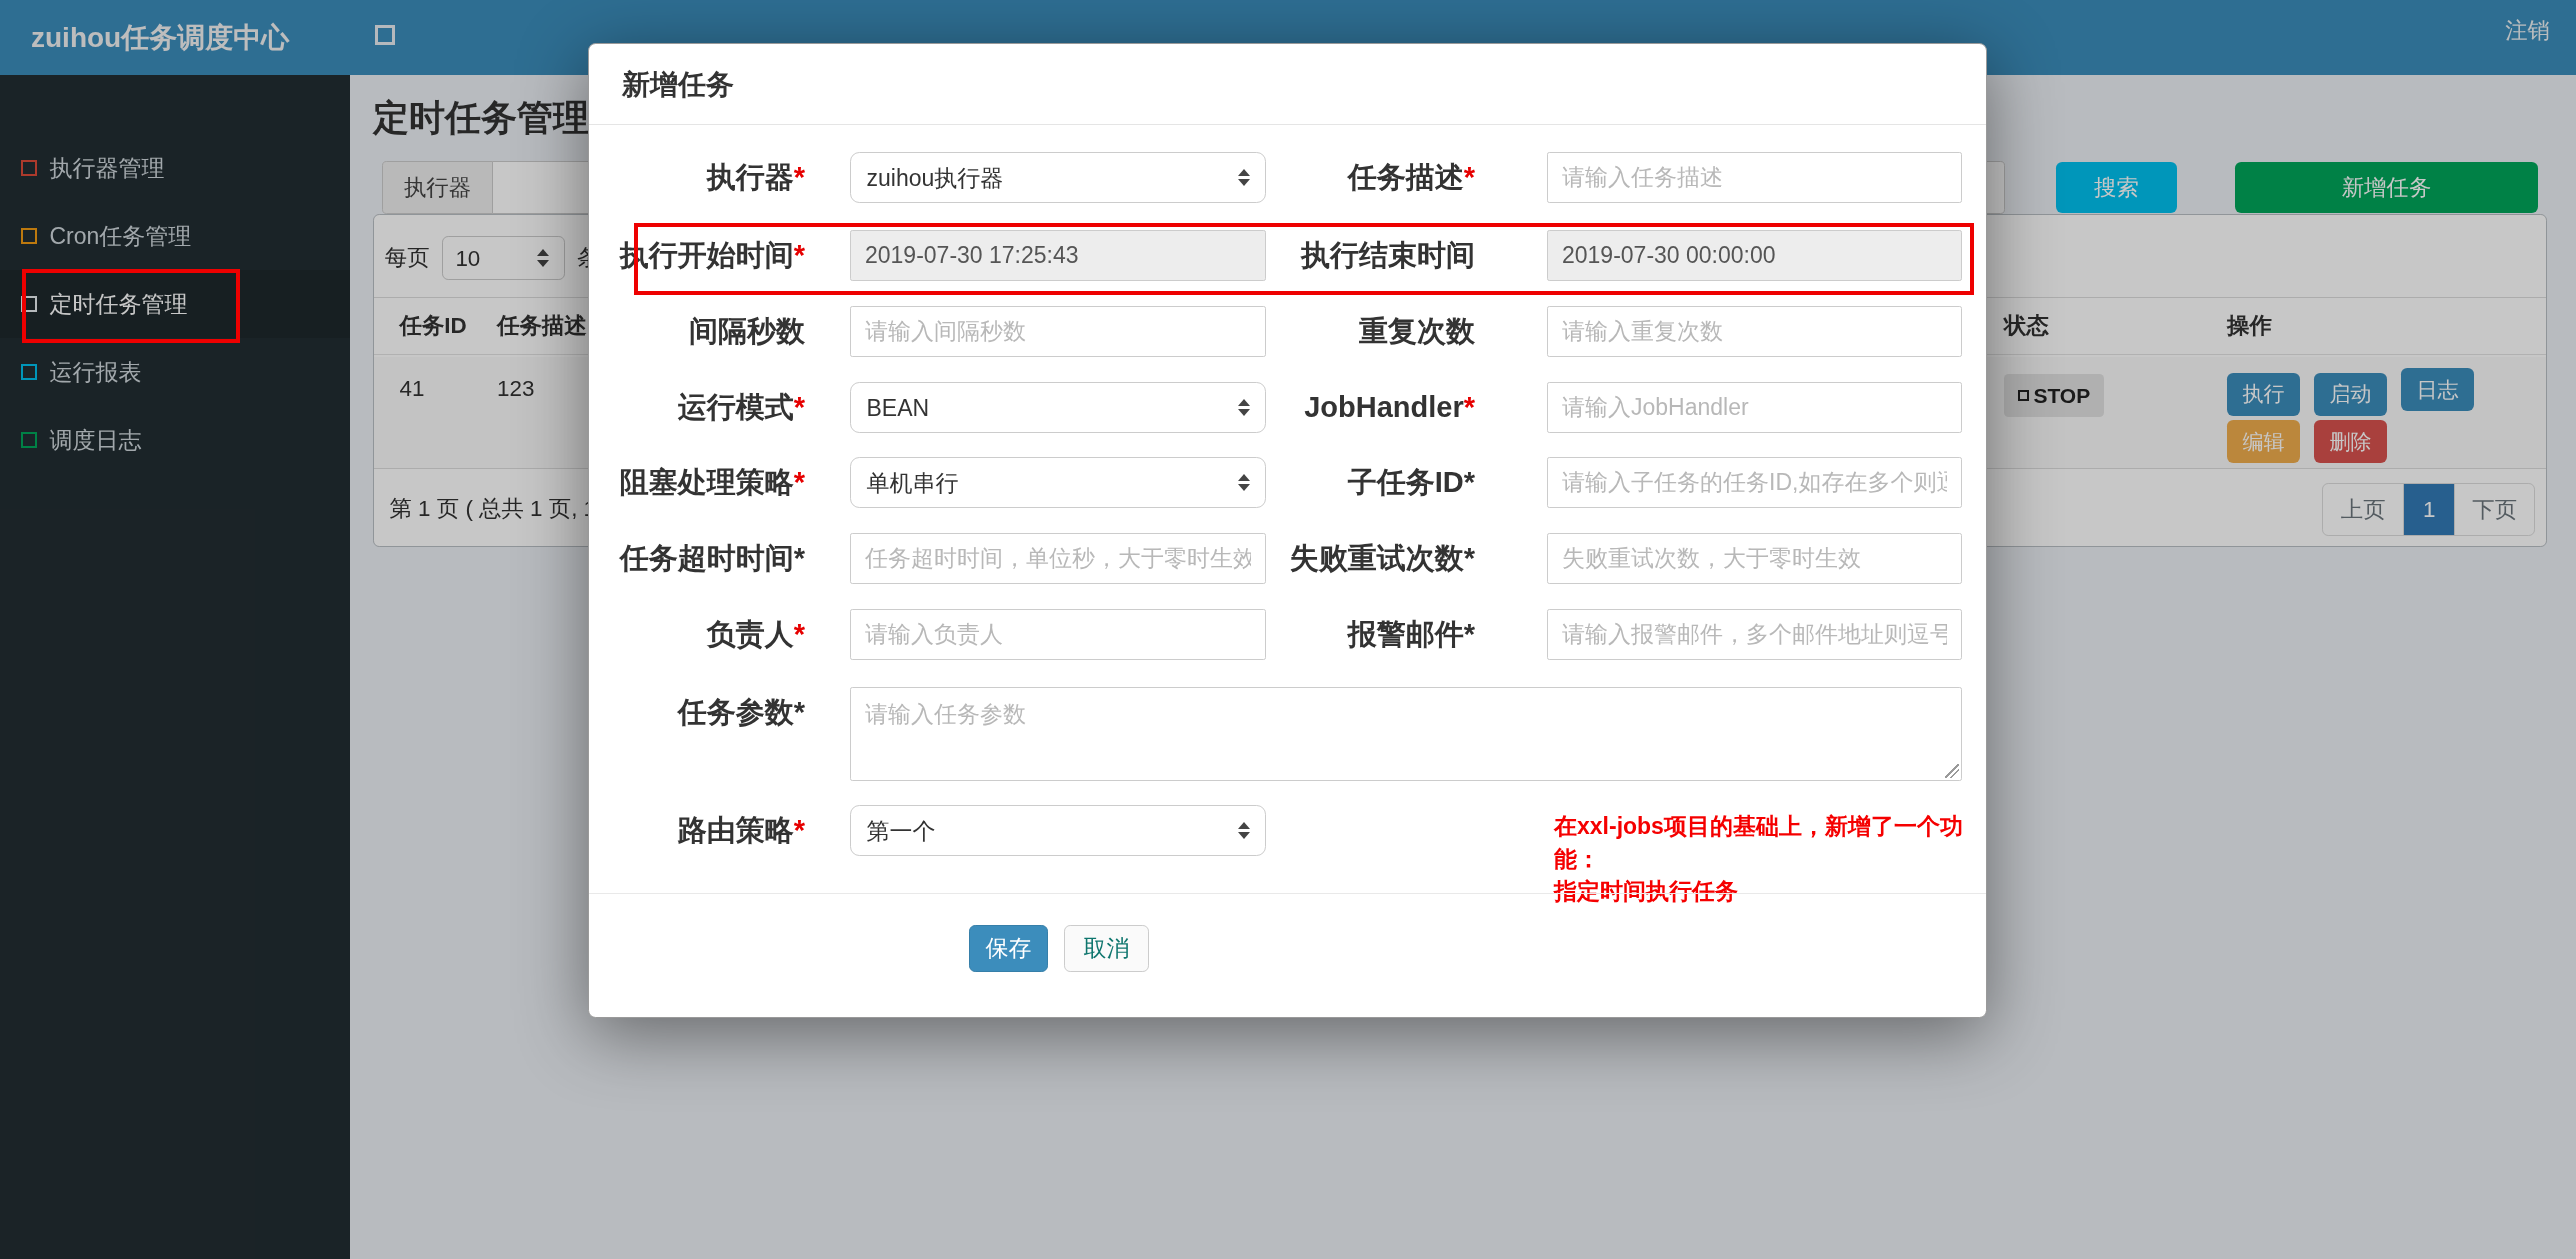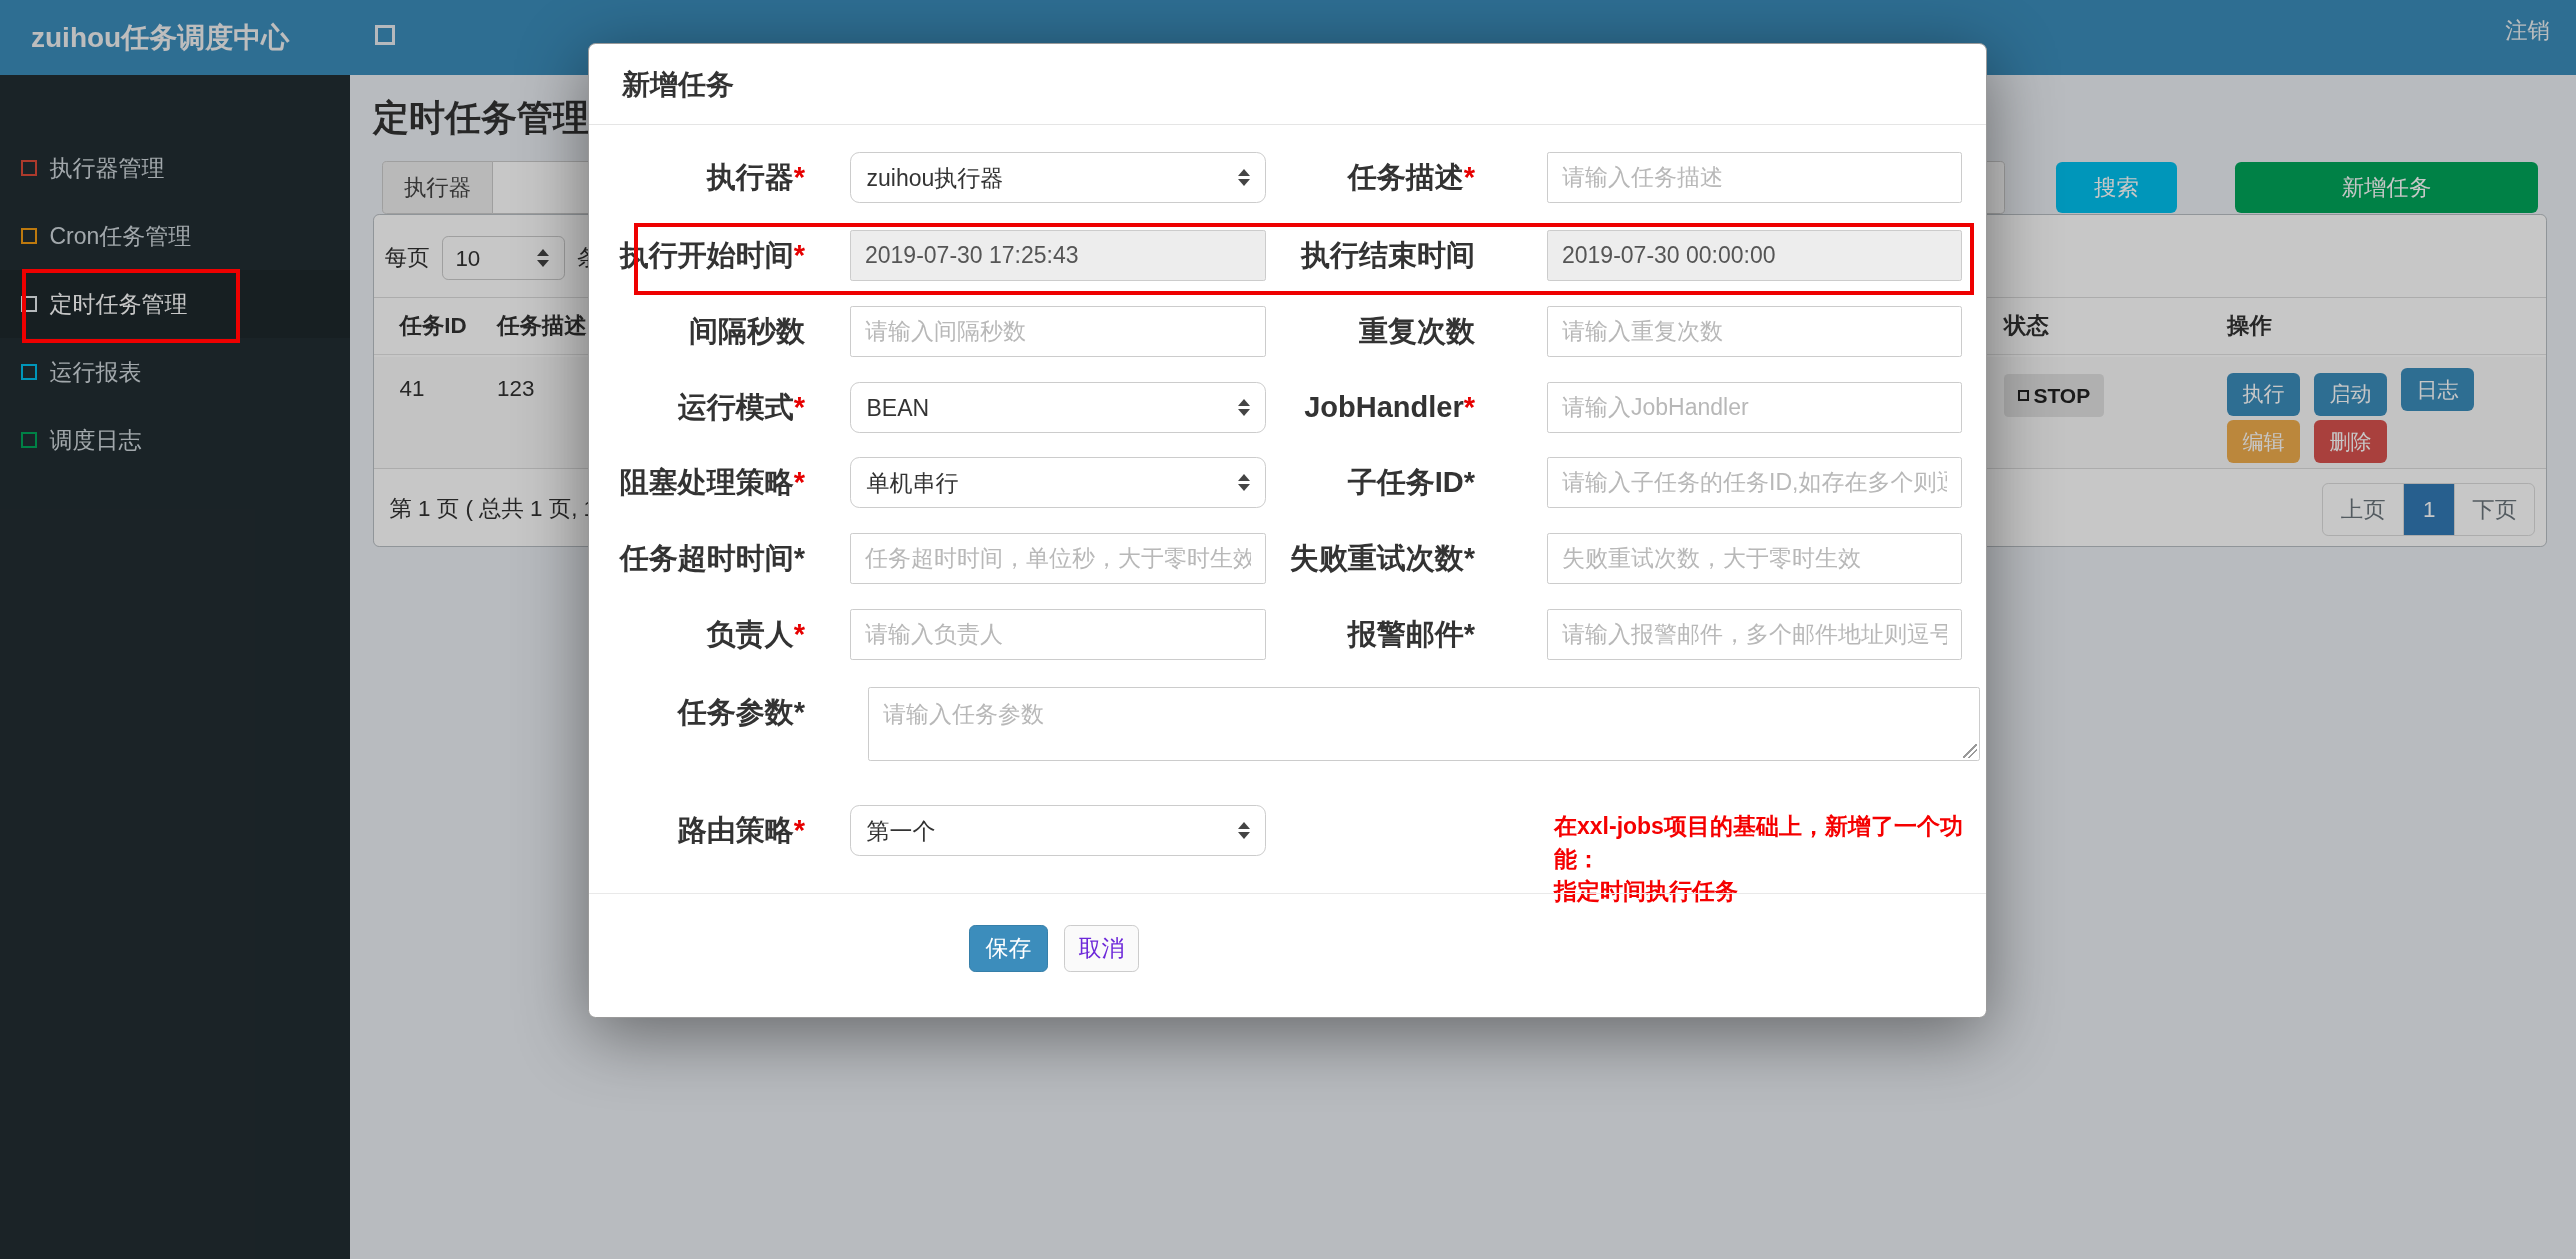--- a/index.html
+++ b/index.html
@@ -89,33 +89,33 @@
   .arr { position:absolute; right:15.5px; top:50%; transform:translateY(-50%); display:flex; flex-direction:column; gap:3.9px; }
   .arr i { display:block; width:0; height:0; border-left:6.2px solid transparent; border-right:6.2px solid transparent; }
   .arr .up { border-bottom:7.7px solid #444; }
   .arr .dn { border-top:7.7px solid #444; }
 
   .inp { width:100%; height:51px; border:0.8px solid #ccc; border-radius:2.3px; padding:0 14px; font-size:23px; color:#555;
          font-family:inherit; background:#fff; }
   .inp::placeholder { color:#b8b8b8; }
   .inp.ro { background:#ededed; }
 
-  .ta-wrap { position:absolute; left:261px; top:643px; width:1112px; height:74px;margin-left:18px; }
+  .ta-wrap { position:absolute; left:261px; top:643px; width:1112px; height:94px; }
   .ta { width:100%; height:100%; border:0.8px solid #ccc; border-radius:2.3px; padding:10.8px 14px; font-size:23px; color:#555;
         font-family:inherit; resize:none; }
   .ta::placeholder { color:#b8b8b8; }
   .grip { position:absolute; right:3.1px; bottom:3.1px; width:14px; height:14px;
           background:linear-gradient(135deg,transparent 0 46%,#9a9a9a 46% 54%,transparent 54% 66%,#9a9a9a 66% 74%,transparent 74%); }
 
   .note { position:absolute; left:965px; top:766px; font-size:23px; font-weight:bold; color:#f50000; line-height:32.5px; }
 
   .m-divider { position:absolute; left:0; top:849px; width:100%; border-top:0.8px solid #e9e9e9; }
   .mbtn { position:absolute; top:881px; height:47px; border-radius:6.2px; font-size:23px; cursor:pointer; font-family:inherit; }
   .mbtn.save { left:380px; width:79px; background:#3c8dbc; border:0.8px solid #367fa9; color:#fff; }
-  .mbtn.cancel { left:475px; width:75px; background:#fafafa; border:0.8px solid #ccc; color:#6d28d9; }
+  .mbtn.cancel { left:475px; width:85px; background:#fafafa; border:0.8px solid #ccc; color:#0f766e; }
 
   
   .anno { position:absolute; border:4.6px solid #ee0000; z-index:40; pointer-events:none; }
   .anno-sidebar { left:21.7px; top:269px; width:218px; height:74px; }
 </style>
 </head>
 <body>
 
 <div class="screen">
 

